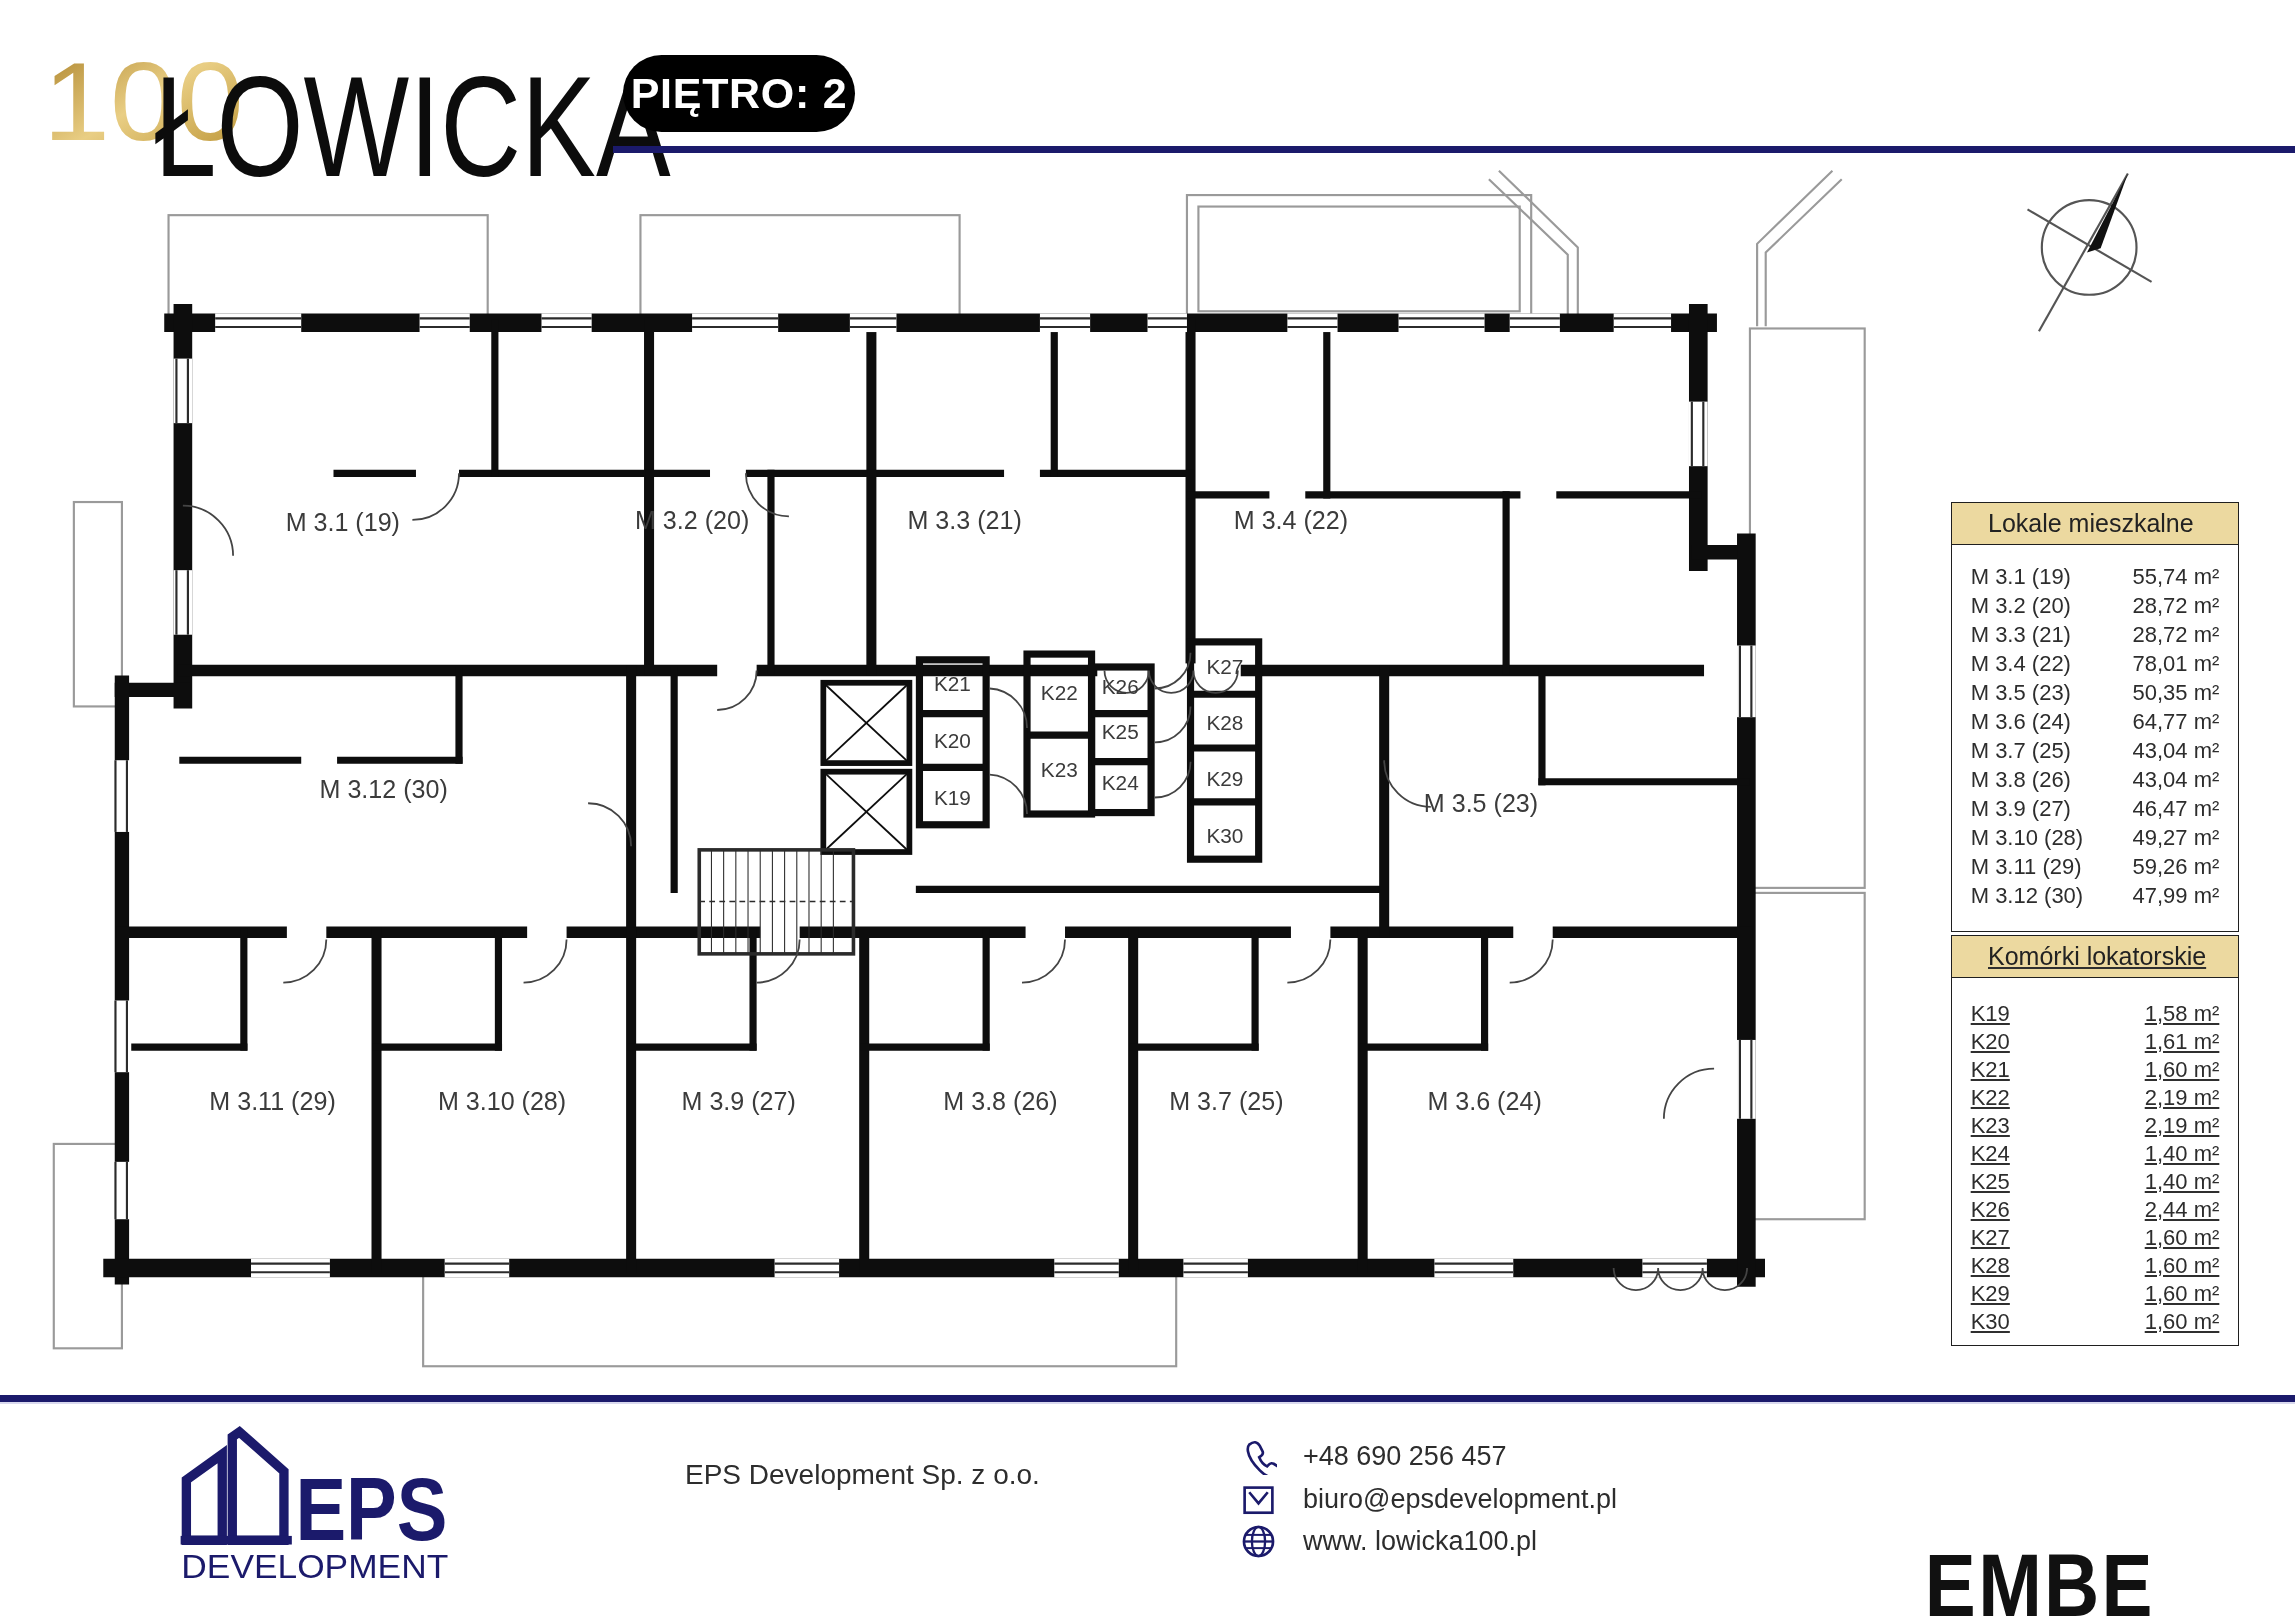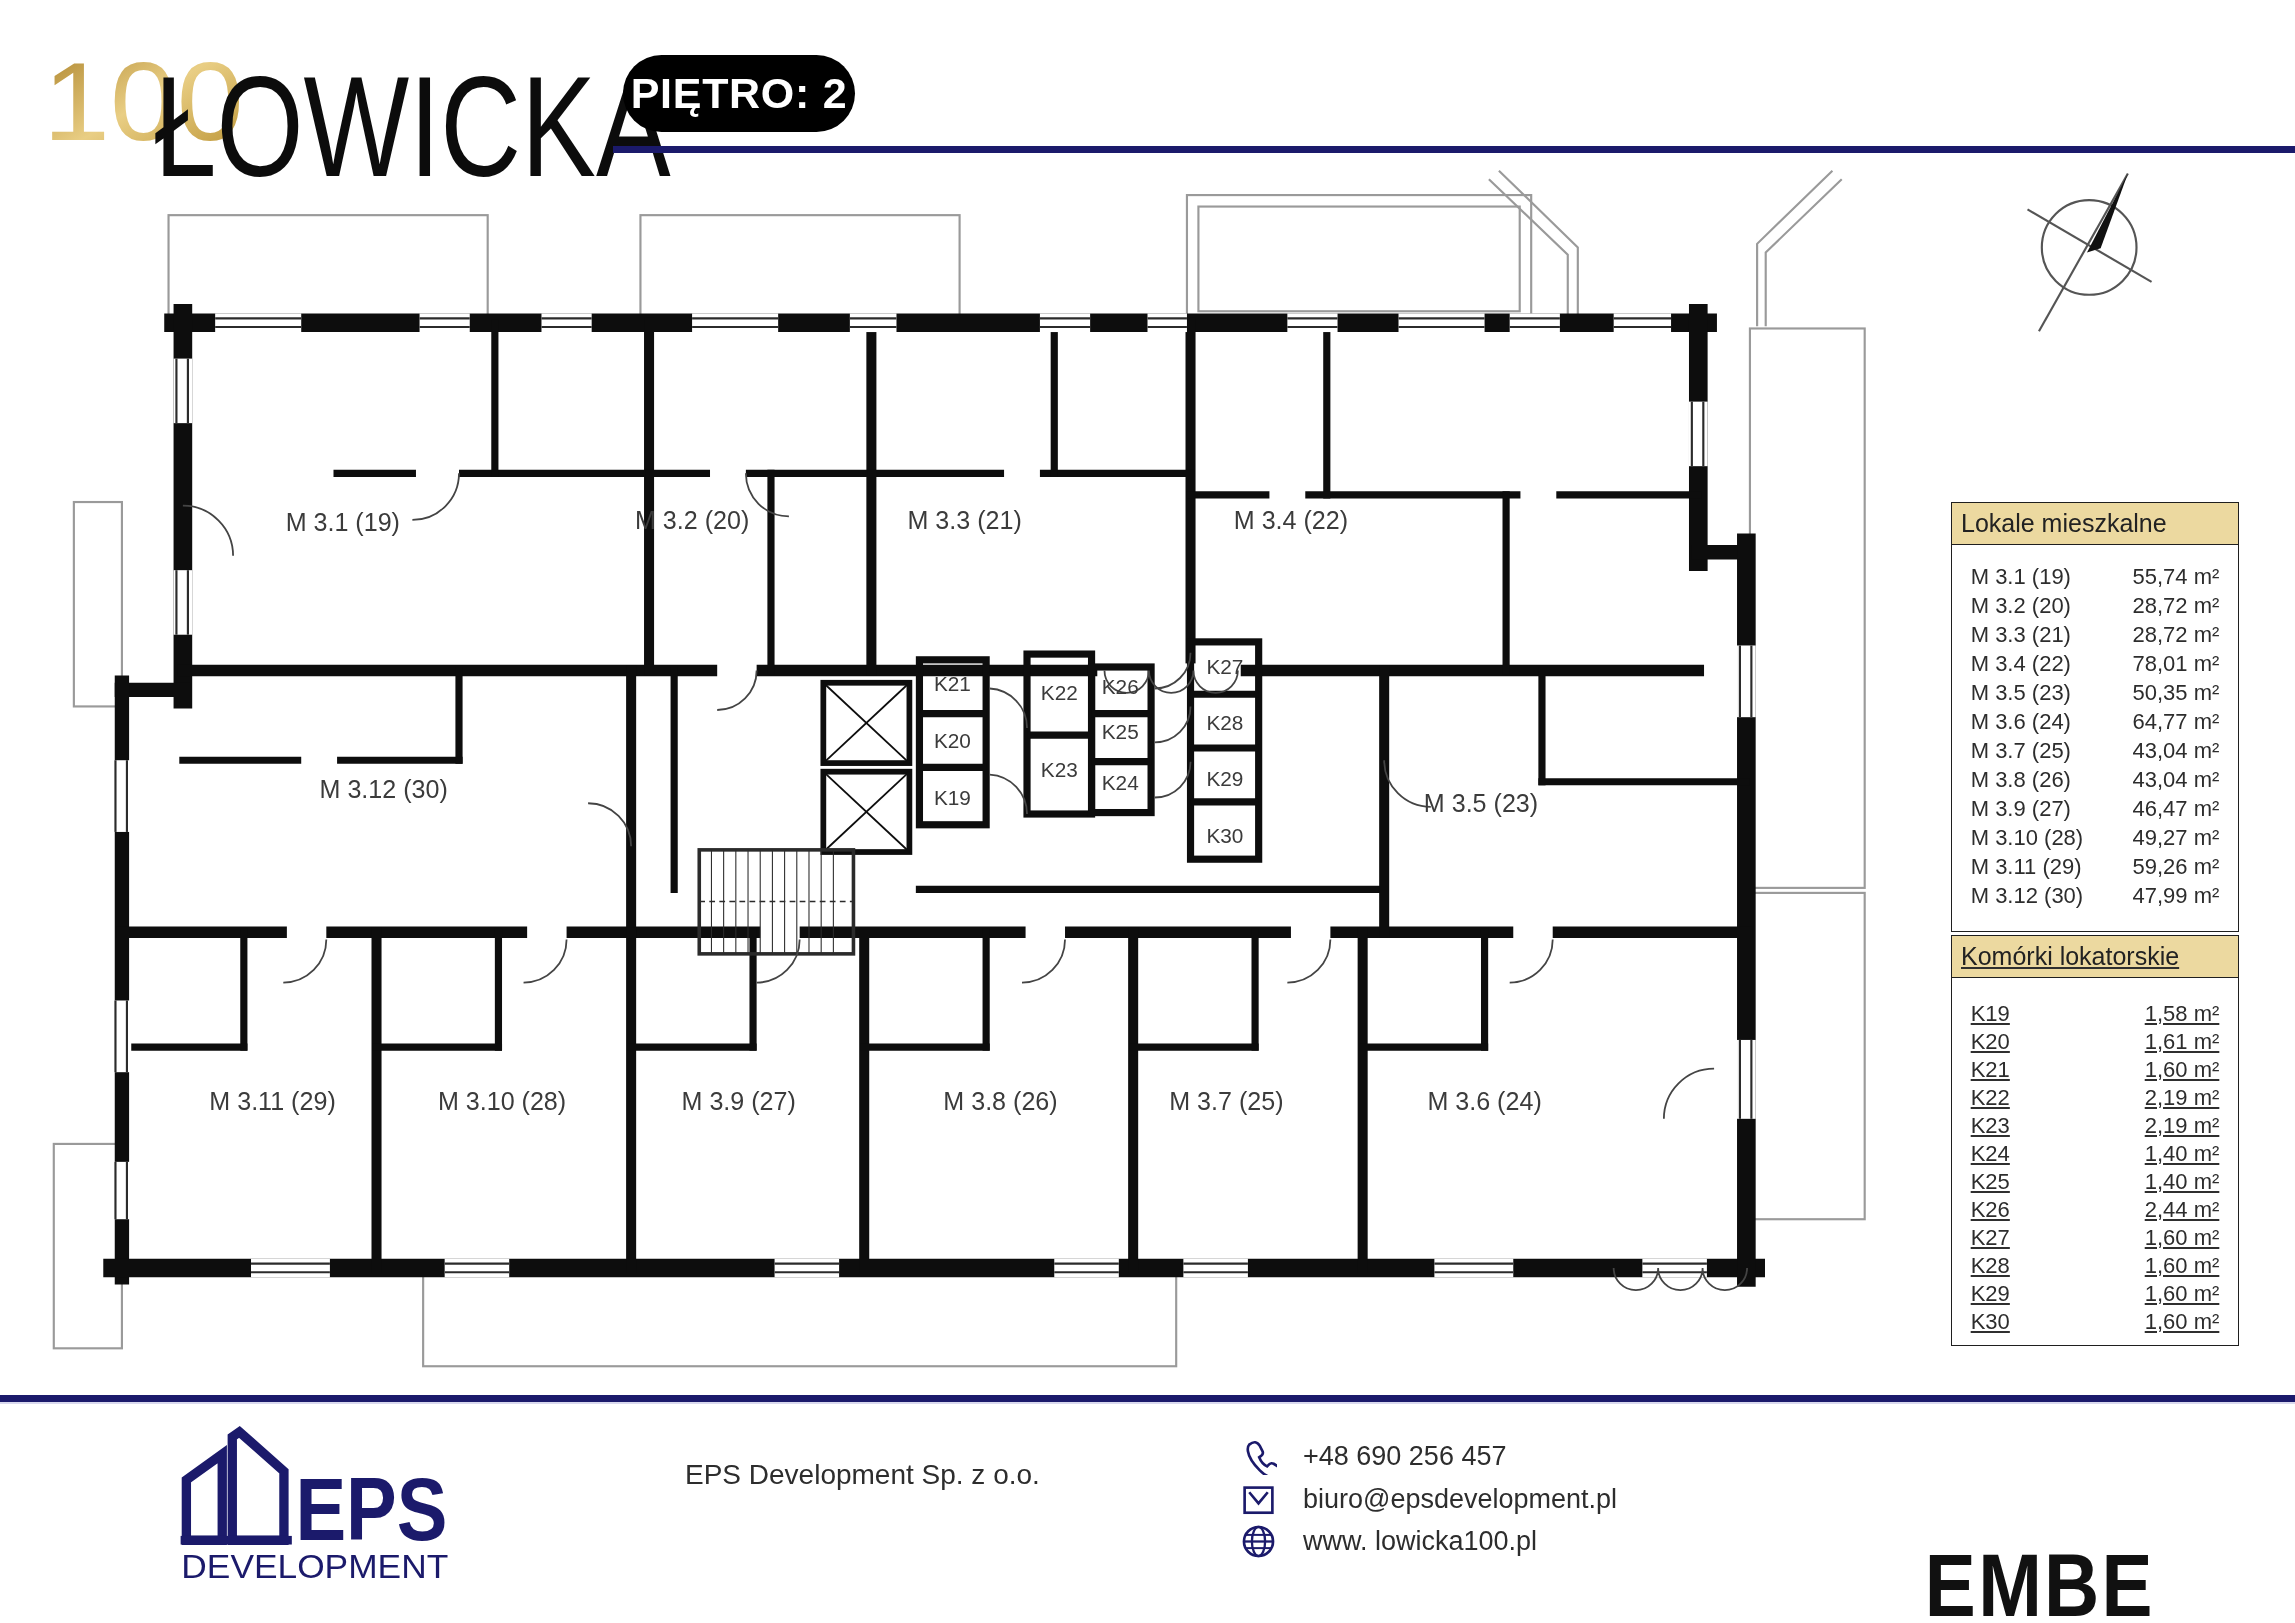--- a/index.html
+++ b/index.html
@@ -17,21 +17,21 @@
     color:#ffffff;font-size:43px;font-weight:700;letter-spacing:0.7px;
   }
   #header-rule{left:613px;top:146px;width:1682px;height:6.5px;background:#1b1a6b;}
 
   
   .legend{width:288px;background:#ffffff;border:1.4px solid #1f1f1f;box-sizing:border-box;}
   #legend-apartments{left:1951px;top:502px;height:430px;}
   #legend-storage{left:1951px;top:935px;height:411px;text-decoration:underline;}
   .legend-header{
     height:42px;background:#ecd9a0;border-bottom:1.4px solid #1f1f1f;
-    display:flex;align-items:center;padding-left:9px;box-sizing:border-box;
+    display:flex;align-items:center;padding-left:36px;box-sizing:border-box;
     font-size:25px;font-weight:500;color:#222222;
   }
   .legend-body{padding:17px 18.7px 0 18.7px;}
   #legend-storage .legend-body{padding-top:21.5px;}
   .trow{display:flex;justify-content:space-between;font-size:22px;color:#2d2d2d;line-height:29px;}
   #legend-storage .trow{line-height:28px;}
 
   
   #footer-rule{left:0;top:1395px;width:2295px;height:6.5px;background:#1b1a6b;border-bottom:2.9px solid #d9d9ee;}
   #investor-block{left:685px;top:1440px;}

